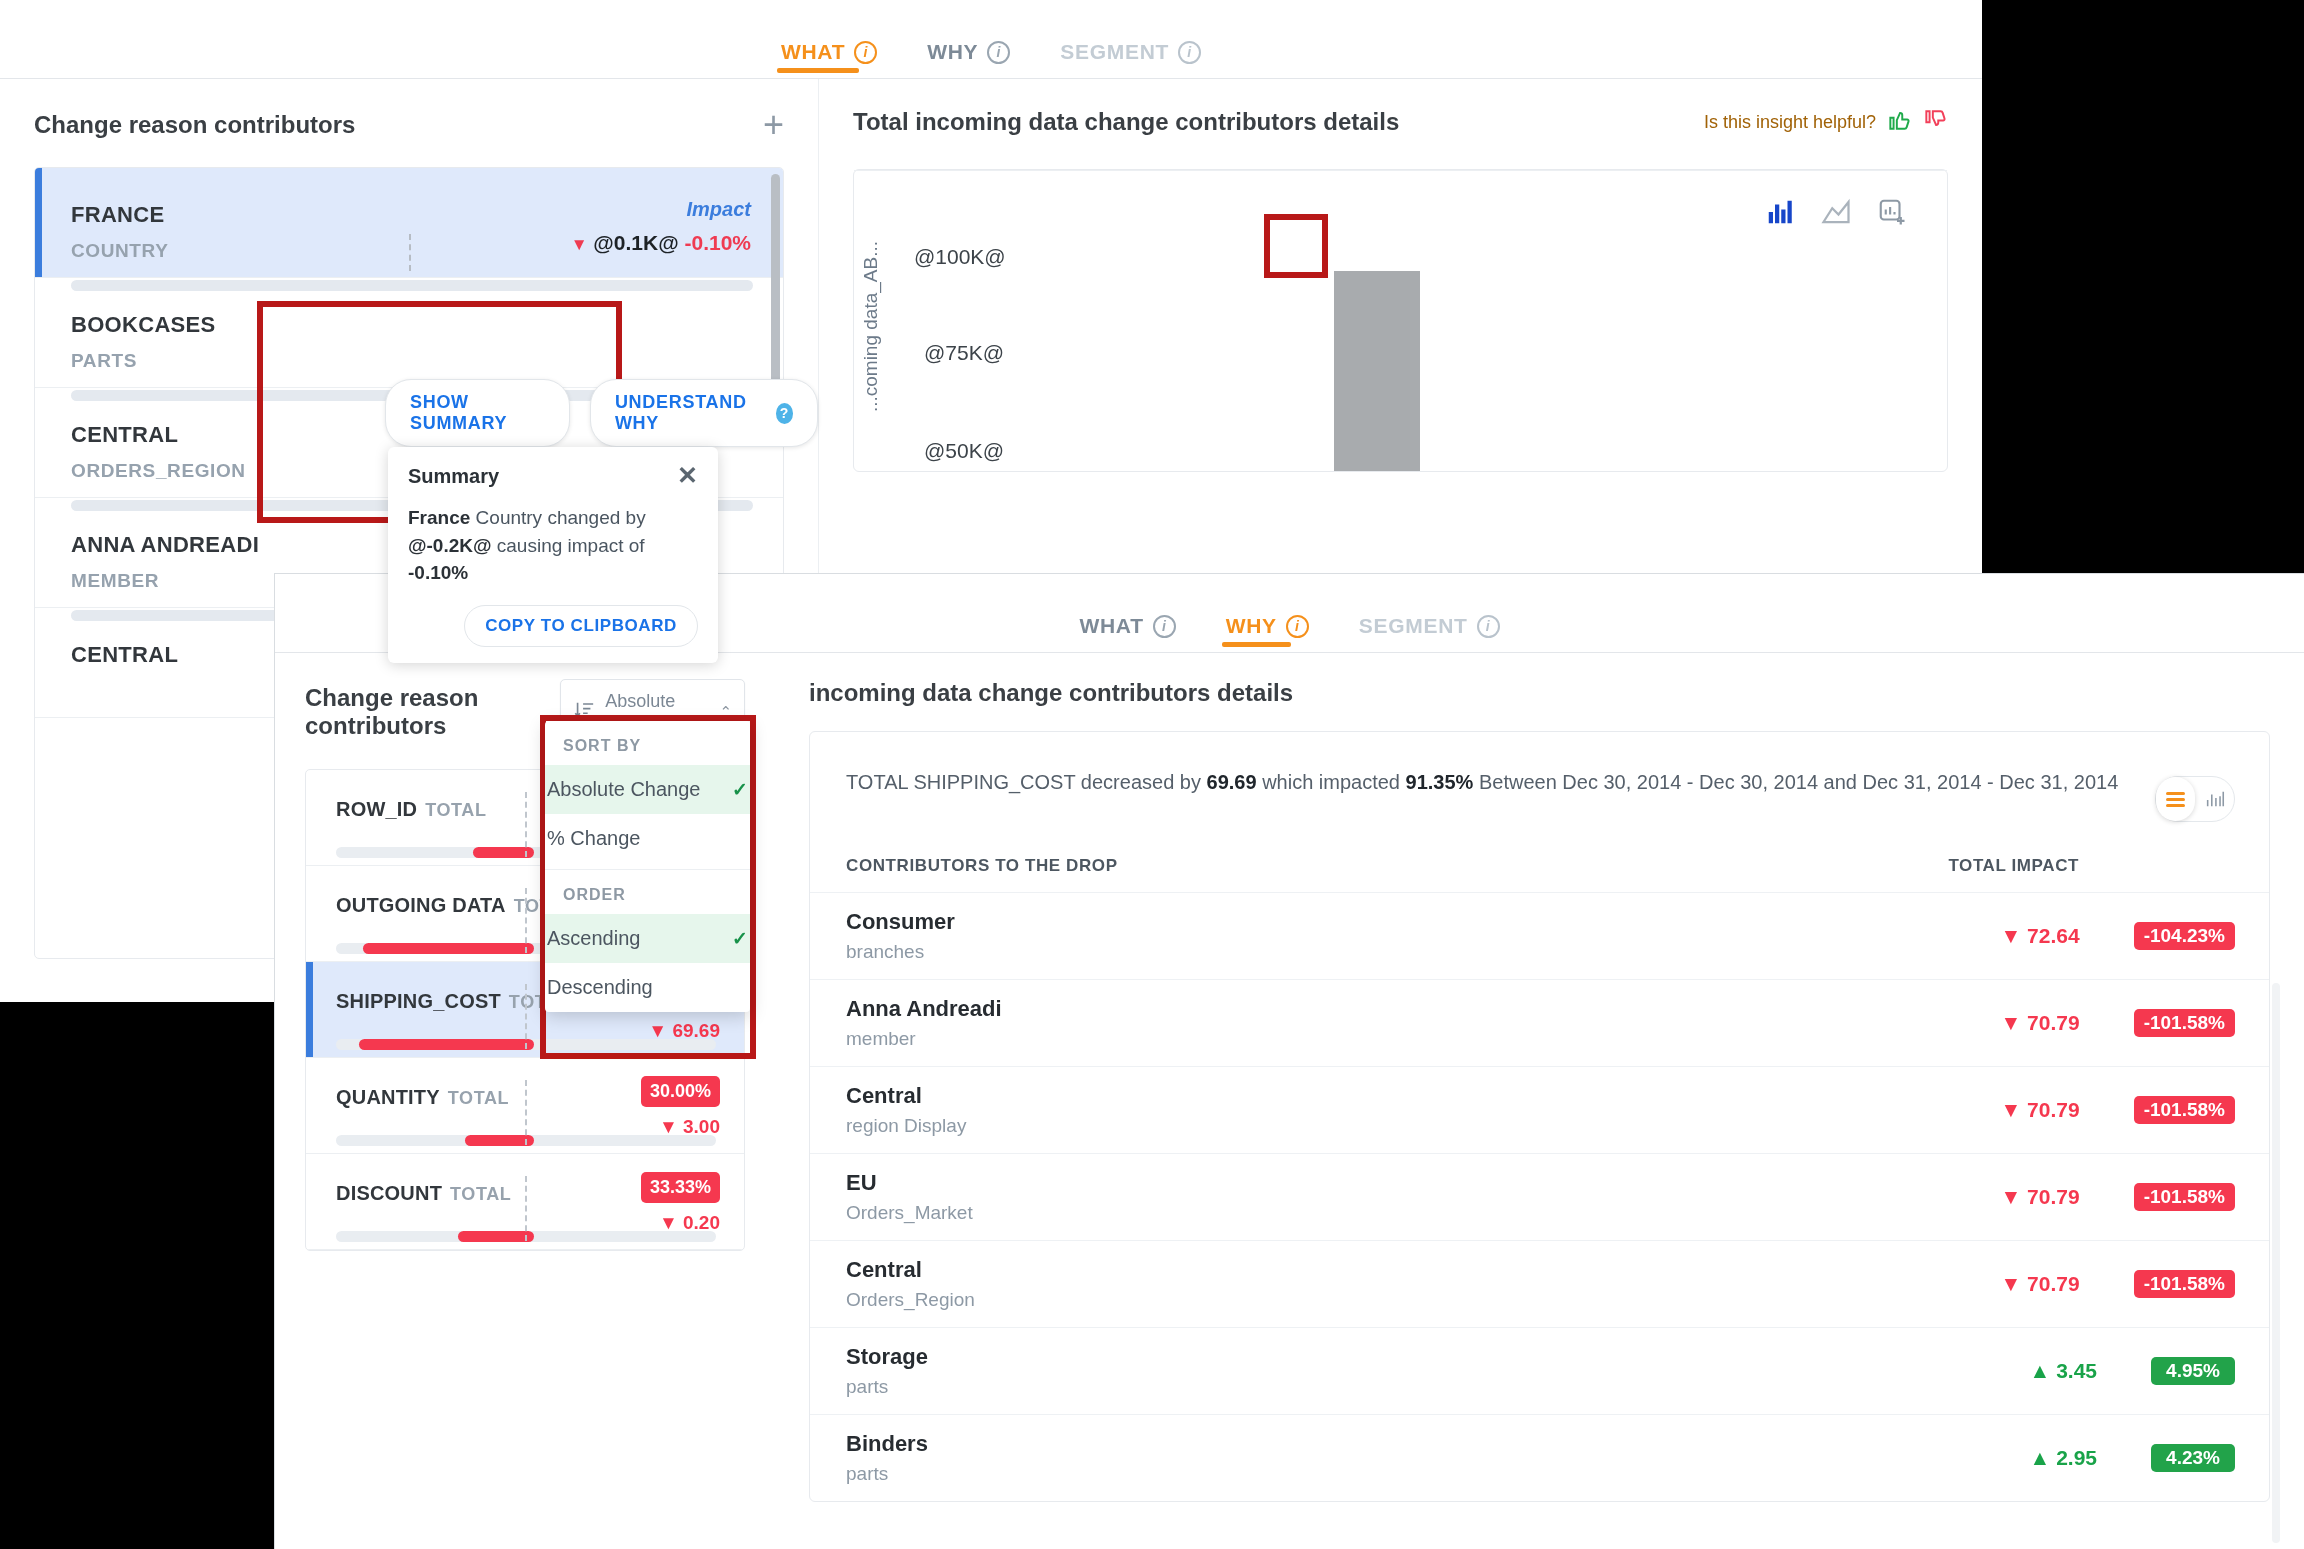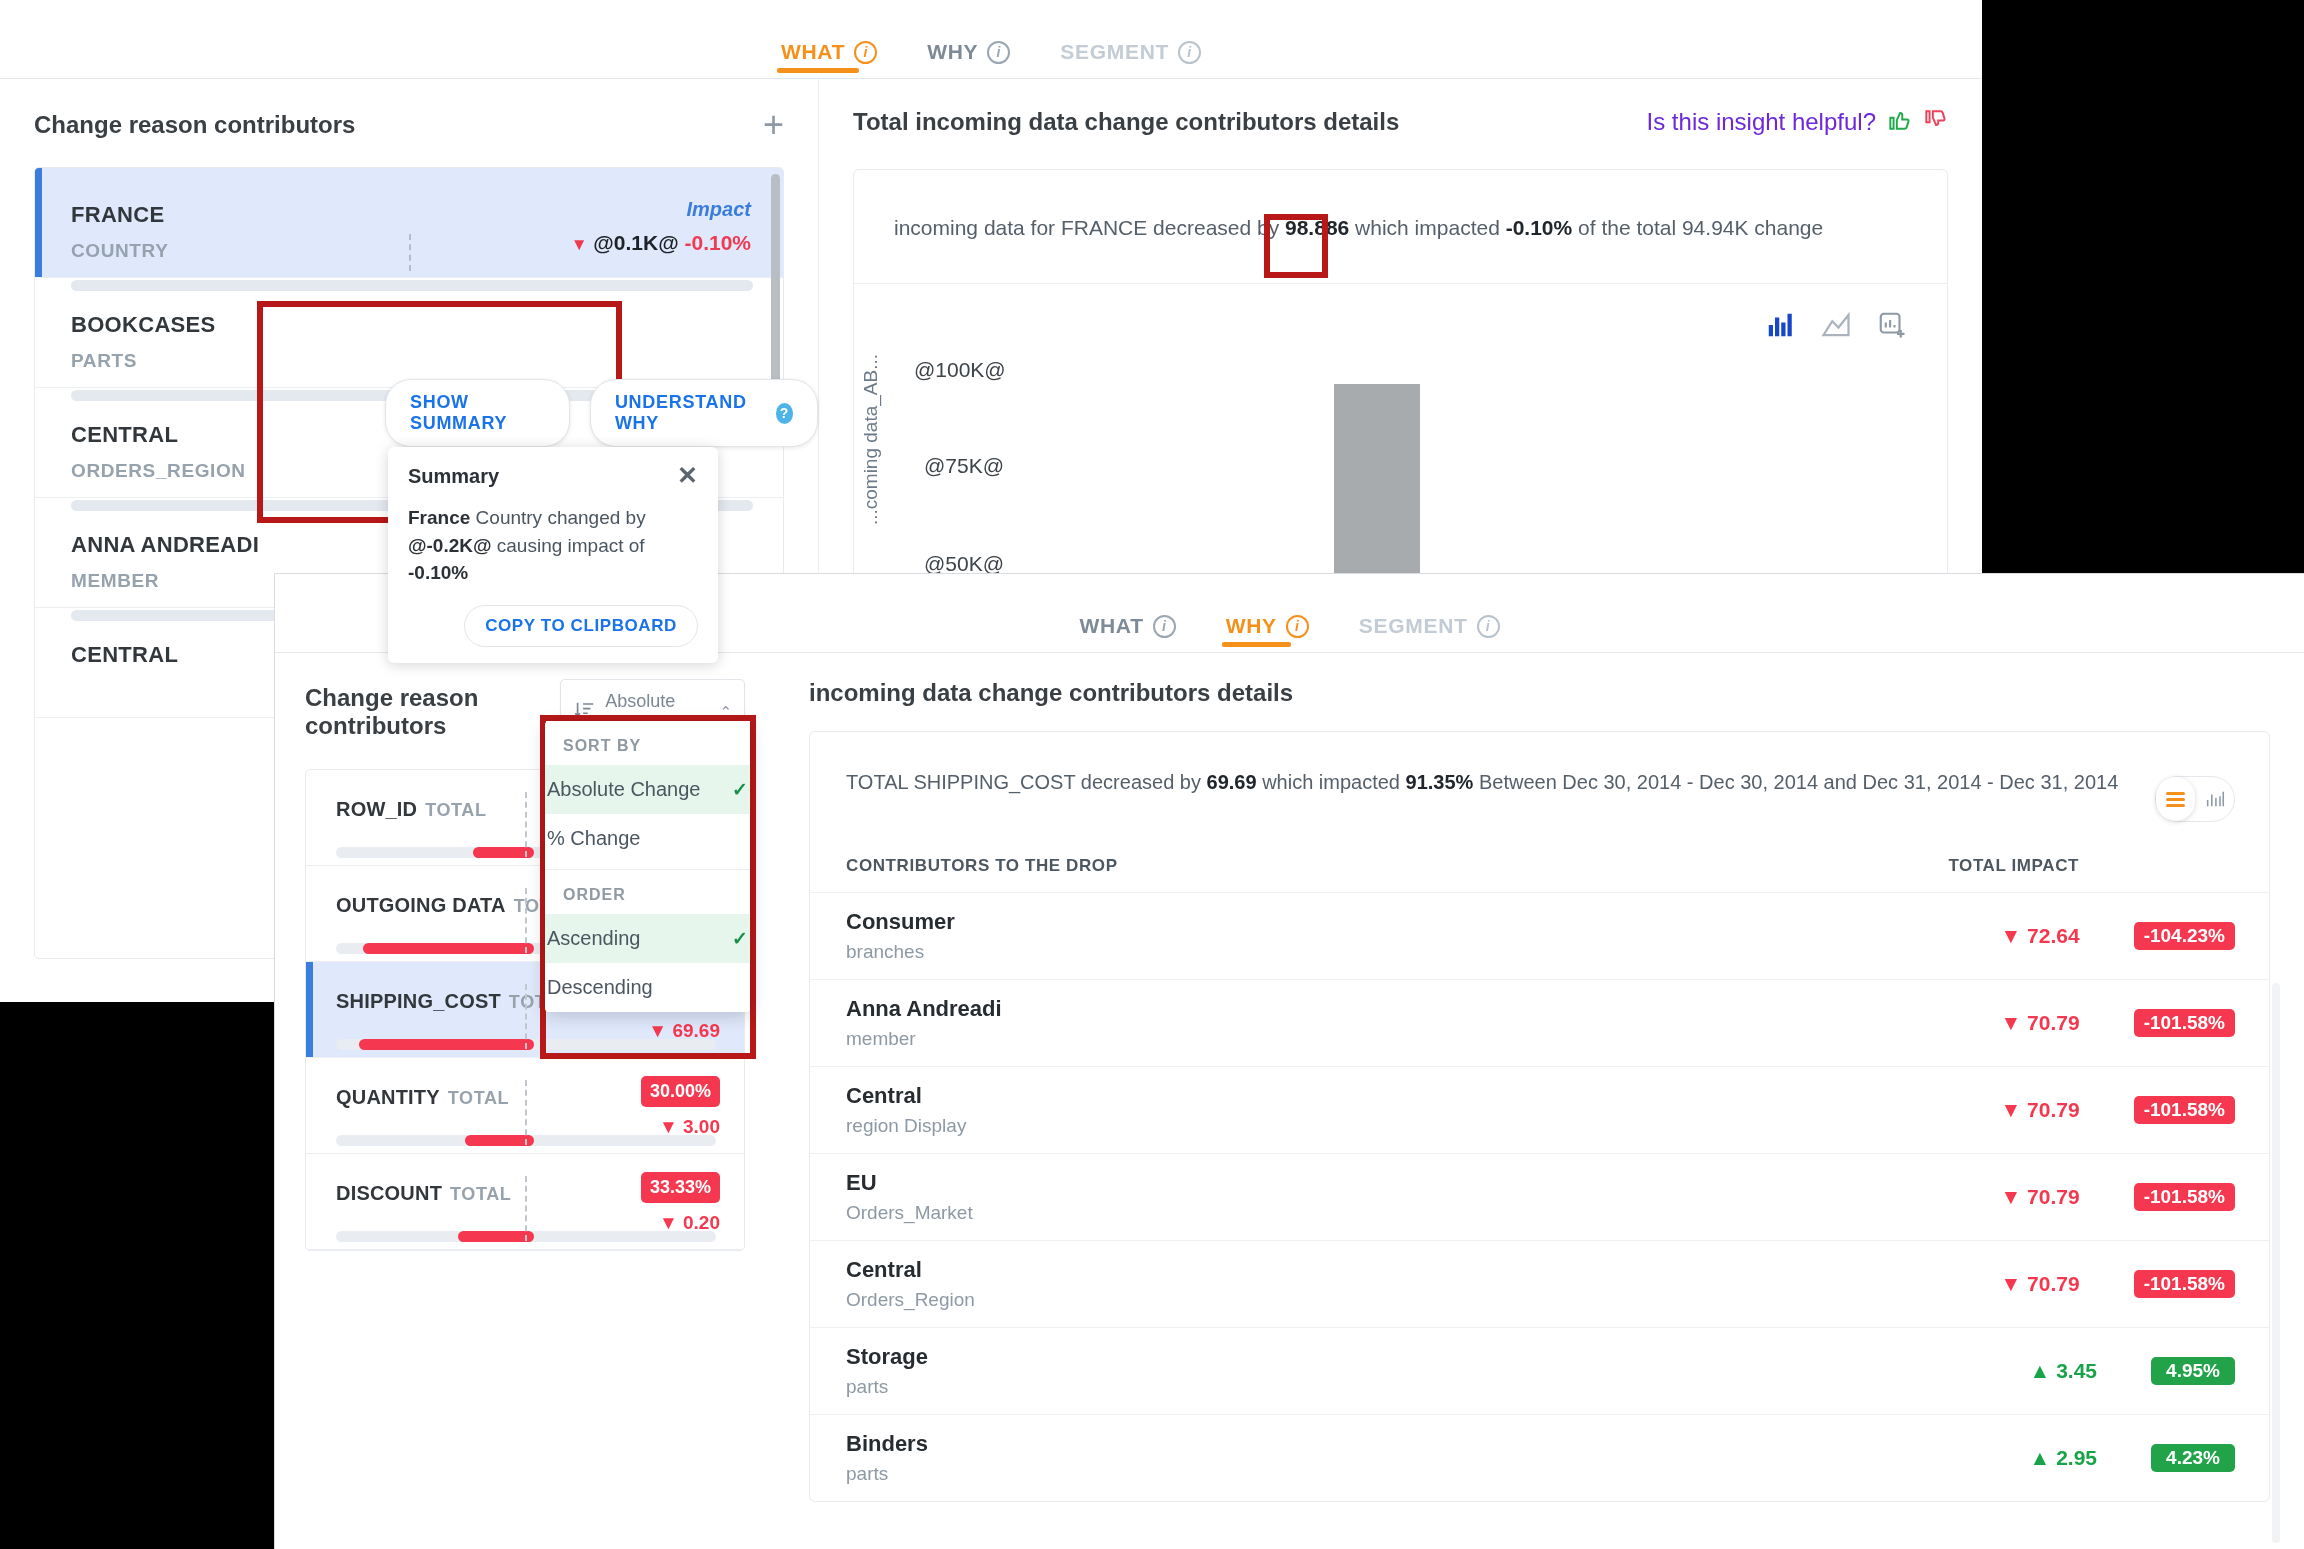--- a/index.html
+++ b/index.html
@@ -74,21 +74,21 @@
   .summary .st b{font-size:20px;color:#2b3137;}
   .summary .x{font-size:25px;color:#5b6670;line-height:.8;cursor:pointer;font-weight:600;}
   .summary .txt{margin-top:16px;font-size:19px;line-height:1.45;color:#4a5560;}
   .summary .txt b{color:#2b3137;}
   .summary .act{display:flex;justify-content:flex-end;margin-top:18px;}
   .copybtn{border:1px solid #e2e6ea;border-radius:24px;padding:10px 20px;font-size:17px;
            font-weight:bold;color:#1a73e8;letter-spacing:.6px;cursor:pointer;}
 
   
   .fb{display:flex;align-items:center;gap:10px;}
-  .fb .q{font-size:24px;color:#6d28d9;}
+  .fb .q{font-size:18px;color:#a16207;}
   .card{margin:22px 34px 0 34px;border:1px solid #e7eaee;border-radius:6px;background:#fff;}
   .card .narr{padding:38px 40px 34px 40px;font-size:21px;line-height:1.95;color:#555f6a;}
   .card .narr b{color:#20262c;}
   .card .sep{border-top:1px solid #eceff2;}
   .charticons{display:flex;justify-content:flex-end;gap:26px;padding:26px 40px 0 40px;align-items:center;}
   .plotarea{position:relative;height:240px;padding:0 40px 0 40px;}
   .ylab{position:absolute;left:6px;top:10px;writing-mode:vertical-rl;transform:rotate(180deg);
         font-size:19px;color:#6c7a89;}
   .ytick{position:absolute;font-size:21px;color:#3c4349;}
   .greybar{position:absolute;width:86px;background:#a8abae;}
@@ -263,23 +263,20 @@
           </span>
           <span>
             <svg width="26" height="26" viewBox="0 0 24 24" fill="none" stroke="#f2405a" stroke-width="1.8">
               <path d="M7 14V4H4v10h3zm3-10h7.2a2 2 0 0 1 1.9 1.4l1.7 5.3a1.4 1.4 0 0 1-1.3 1.8H15v2.1c0 1.1-.9 2-2 2l-3-6.8V4z"></path>
             </svg>
           </span>
         </div>
       </div>
 
       <div class="card">
-        <div class="narr">
-          <span>incoming data for FRANCE decreased by </span><b>98.886</b><span> which impacted </span><b>-0.10%</b><span> of the total 94.94K change</span>
-        </div>
         <div class="sep"></div>
         <div class="charticons">
           <span>
             <svg width="30" height="30" viewBox="0 0 24 24" fill="#1746c9">
               <rect x="3" y="12" width="3.4" height="9"></rect>
                 <rect x="8" y="6" width="3.4" height="15"></rect>
               <rect x="13" y="10" width="3.4" height="11"></rect>
                 <rect x="18" y="3" width="3.4" height="18"></rect>
             </svg>
           </span>

